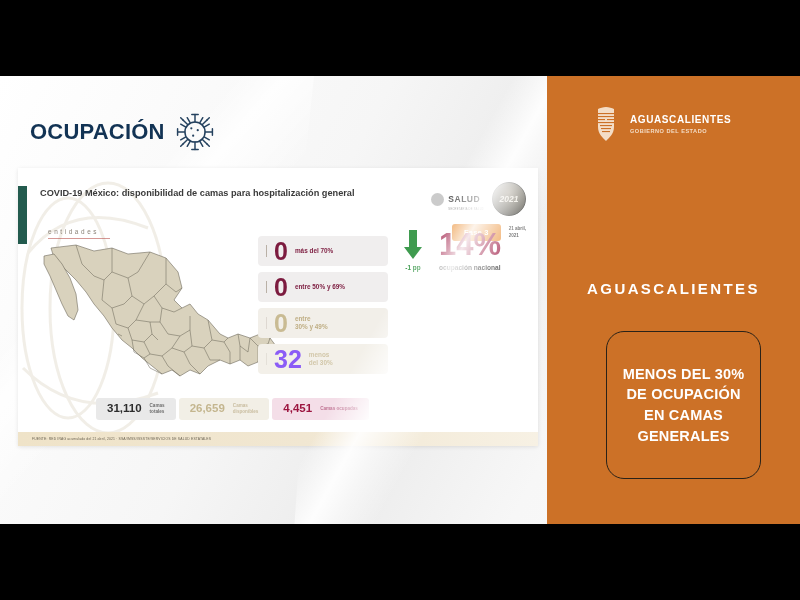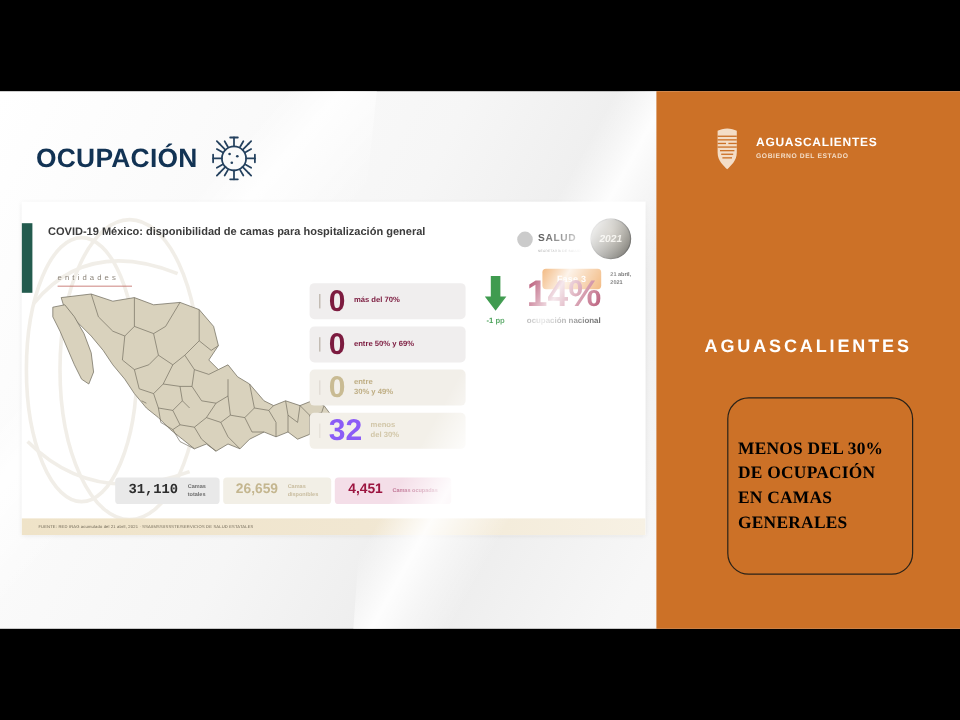--- a/index.html
+++ b/index.html
@@ -111,21 +111,21 @@
   
   .beds{ position:absolute; left:78px; top:230px; display:flex; align-items:center; gap:3px;}
   .bed{
     display:flex; align-items:center; gap:8px;
     padding:5px 11px; border-radius:3px;
   }
   .bed.b1{ background:#e9e9e9; }
   .bed.b2{ background:#f2efe6; }
   .bed.b3{ background:#f4dee8; }
   .bed-num{ font-size:11.5px; font-weight:bold; line-height:1;}
-  .bed.b1 .bed-num{ color:#2d2d2d;font-family:Liberation Mono, monospace; }
+  .bed.b1 .bed-num{ color:#2d2d2d; }
   .bed.b2 .bed-num{ color:#c4b68f; }
   .bed.b3 .bed-num{ color:#9c1540; }
   .bed-lbl{ font-size:4.6px; font-weight:bold; line-height:1.35;}
   .bed.b1 .bed-lbl{ color:#6f6f6f; }
   .bed.b2 .bed-lbl{ color:#c9bda0; }
   .bed.b3 .bed-lbl{ color:#c07494; }
 
   .slide-footer{
     position:absolute; left:0; bottom:0; width:100%; height:14px;
     background:linear-gradient(90deg,#efe3c8 0%, #f1e7d2 55%, #f7f1e4 100%);
@@ -145,22 +145,22 @@
   .panel-state{
     position:absolute; left:0; top:204px; width:100%; text-align:center;
     font-size:15px; font-weight:bold; color:#ffffff; letter-spacing:2.4px;
   }
   .panel-box{
     position:absolute; left:59px; top:255px; width:155px; height:148px;
     border:1.6px solid #2a2218; border-radius:18px;
     display:flex; align-items:center; justify-content:center; padding:8px;
   }
   .panel-box-txt{
-    font-size:14.5px; font-weight:bold; color:#000000; 
-    line-height:1.42; letter-spacing:.2px;font-family:Liberation Serif, serif;
+    font-size:14.5px; font-weight:bold; color:#ffffff; text-align:center;
+    line-height:1.42; letter-spacing:.2px;
   }
 </style>
 </head>
 <body>
 
 <div id="stage">
 
   <div class="bar-top"></div>
   <div class="bar-bottom"></div>
 

